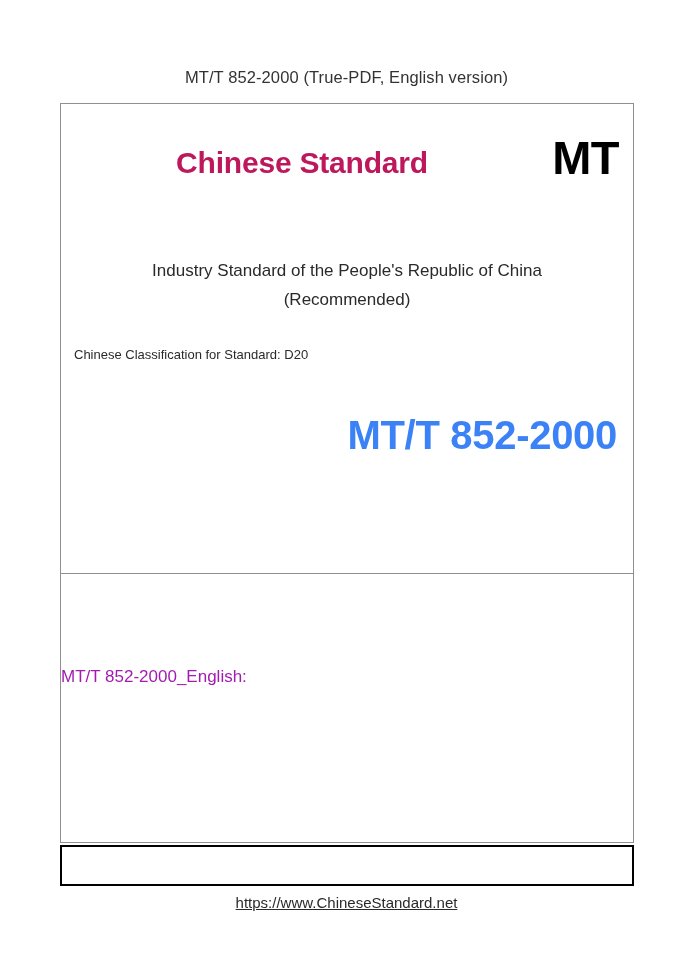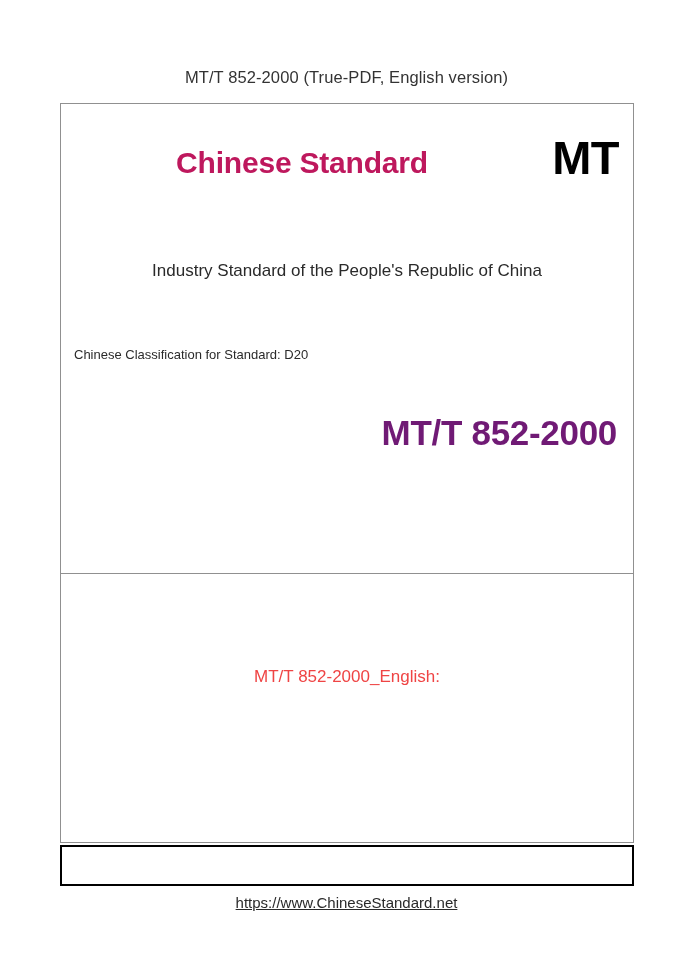--- a/index.html
+++ b/index.html
@@ -95,44 +95,44 @@
     left: 13px;
     top: 243px;
     font-size: 13px;
     color: #2a2a2a;
   }
 
   .std-number {
     position: absolute;
     right: 16px;
     top: 311px;
-    font-size: 35px;
+    font-size: 40px;
     font-weight: bold;
-    color: #701a75;
+    color: #3b82f6;
     letter-spacing: -0.3px;
     line-height: 1;
   }
 
   
   .cover-lower {
     position: absolute;
     left: 0;
     top: 470px;
     width: 100%;
     height: 269px;
   }
 
   .doc-title {
     position: absolute;
     left: 0;
     top: 89px;
     width: 100%;
-    text-align: center;
+    text-align: left;
     font-size: 17px;
-    color: #ef4444;
+    color: #a21caf;
     line-height: 1.62;
   }
 
   .dates-row {
     position: absolute;
     left: 0;
     bottom: 20px;
     width: 100%;
     height: 18px;
   }
@@ -183,20 +183,21 @@
 
   <div class="cover-upper">
 
     <div class="brand-row">
       <div class="brand-title">Chinese Standard</div>
       <div class="brand-mark">MT</div>
     </div>
 
     <div class="issuer-block">
       <div>Industry Standard of the People's Republic of China</div>
+      <div>(Recommended)</div>
     </div>
 
     <div class="classification">Chinese Classification for Standard: D20</div>
 
     <div class="std-number">MT/T 852-2000</div>
 
   </div>
 
   <div class="cover-lower">
 

